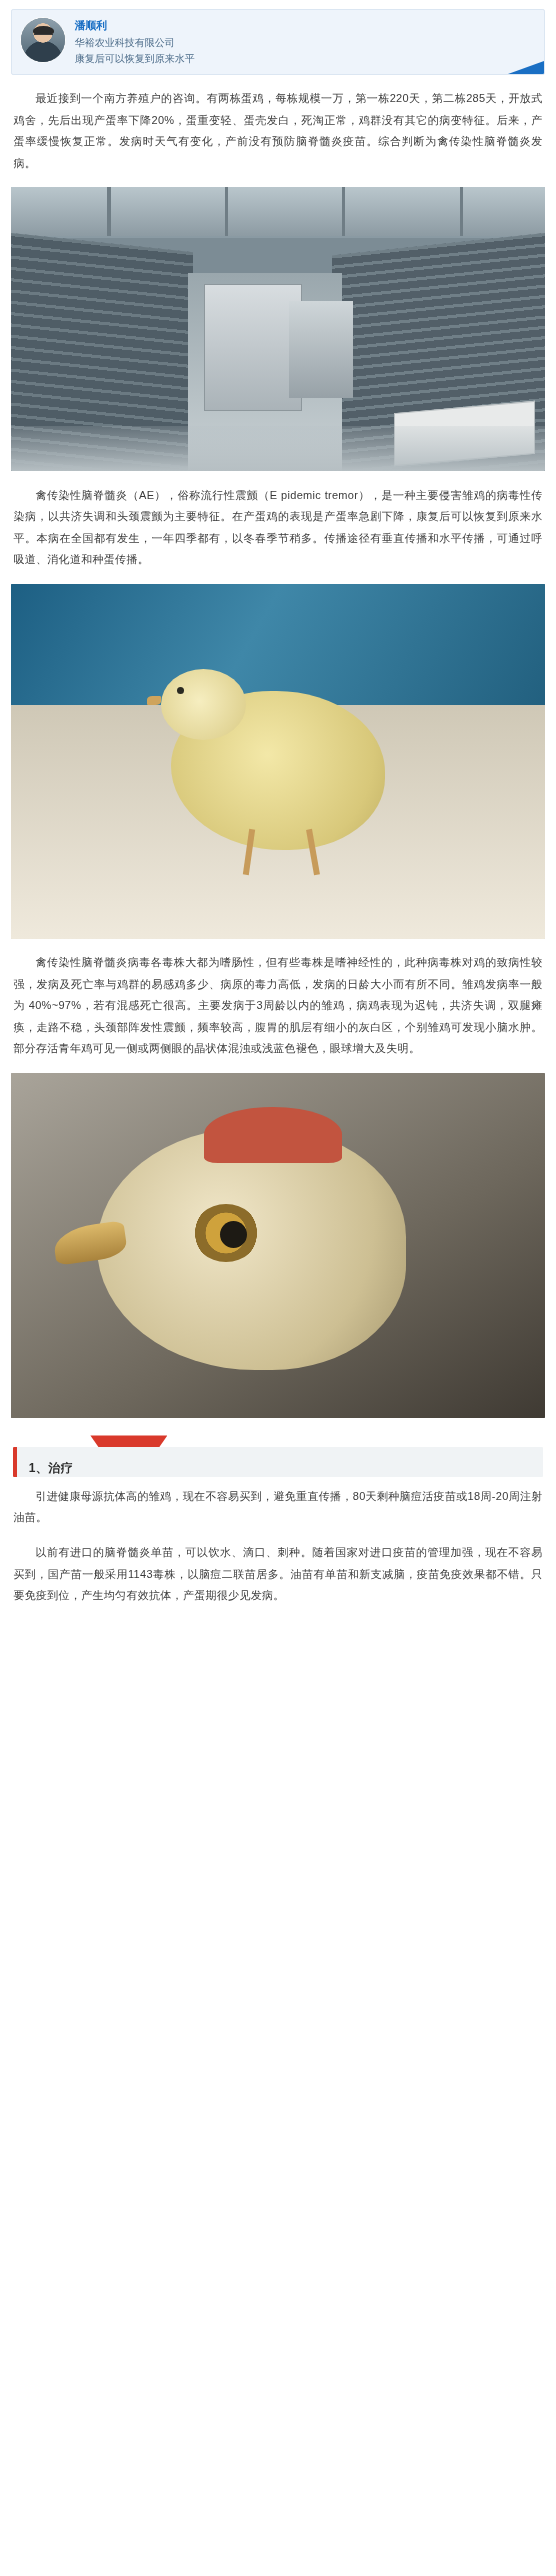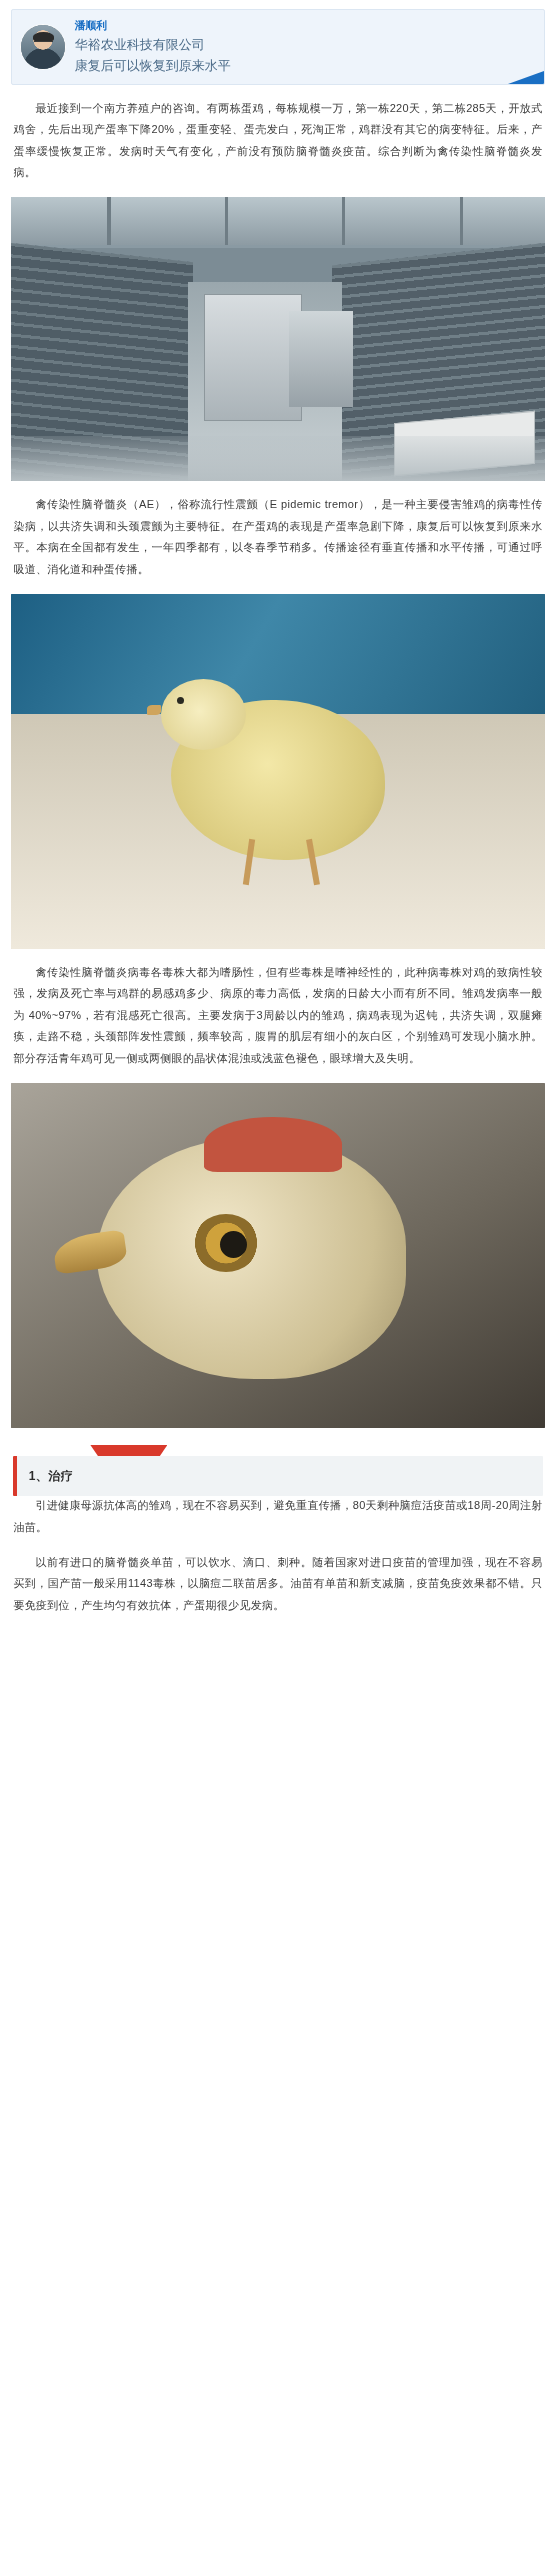--- a/index.html
+++ b/index.html
@@ -20,21 +20,20 @@
     box-sizing: border-box;
   }
 
   
   .author-card {
     margin: 9.3px 11.3px 0 11.3px;
     background: #eef4fb;
     border: 0.5px solid #dbe6f2;
     border-radius: 2.1px;
     display: flex;
-    align-items: center;
     padding: 7.2px 8.2px;
     position: relative;
     overflow: hidden;
   }
   .author-card::after {
     content: "";
     position: absolute;
     right: 0;
     bottom: 0;
     width: 0;
@@ -80,21 +79,21 @@
   .author-info {
     margin-left: 8.2px;
     line-height: 1.6;
   }
   .author-name {
     font-size: 10.8px;
     color: #1a6fc4;
     font-weight: bold;
   }
   .author-org, .author-role {
-    font-size: 13px;
+    font-size: 10px;
     color: #4a6a88;
   }
 
   
   .para {
     font-size: 11px;
     line-height: 1.95;
     color: #3a3a3a;
     margin: 13.4px 13.4px 0 13.4px;
     text-align: justify;
@@ -246,26 +245,26 @@
     width: 77px;
     height: 13.4px;
     background: #d9392b;
     clip-path: polygon(0 0, 100% 0, 88% 100%, 12% 100%);
   }
   .section-head .bar {
     position: absolute;
     left: 0;
     top: 11.3px;
     right: 0;
-    height: 40px;
+    height: 30px;
     background: #f0f3f5;
     border-left: 4.1px solid #d9392b;
     border-radius: 1px;
     display: flex;
-    align-items: center;
+    align-items: flex-end;
   }
   .section-head .bar .txt {
     font-size: 12px;
     color: #2b2b2b;
     font-weight: bold;
     margin-left: 11.3px;
     letter-spacing: 0.5px;
   }
 
   .spacer-bottom { height: 20.6px; }

